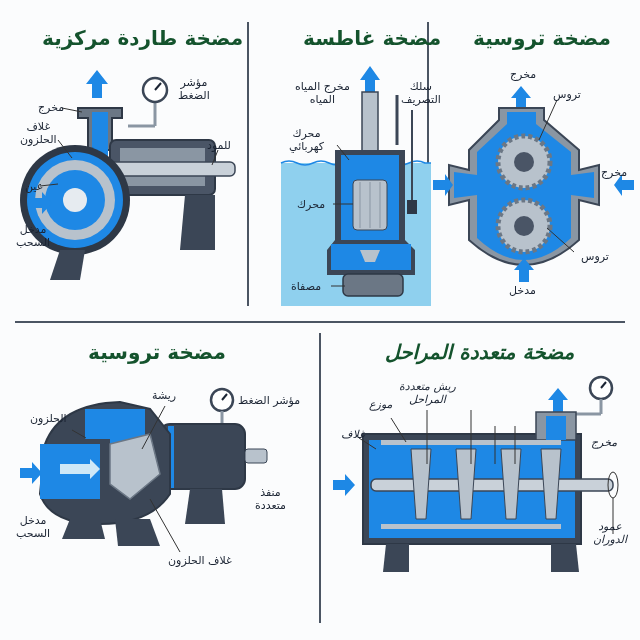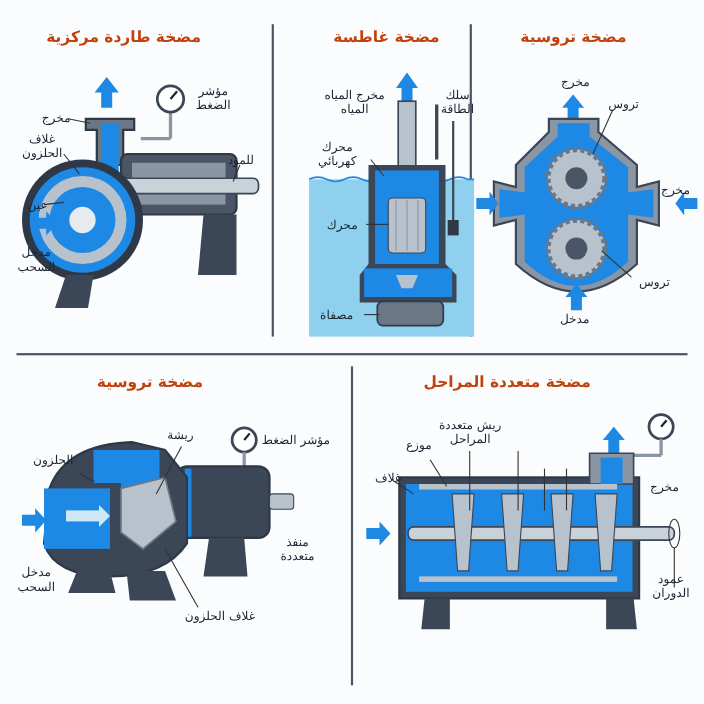--- a/index.html
+++ b/index.html
@@ -1,19 +1,19 @@
 <!DOCTYPE html>
 <html><head>
 <meta charset="utf-8">
 <style>
   html, body { margin:0; padding:0; }
   body { width:640px; height:640px; background:#fbfcfd; position:relative; overflow:hidden;
          font-family:"DejaVu Sans", sans-serif; color:#1b2433; }
   .panel { position:absolute; }
-  .title { position:absolute; font-weight:bold; font-size:14px; color:#c2410c; direction:rtl; white-space:nowrap; }
+  .title { position:absolute; font-weight:bold; font-size:20px; color:#14532d; direction:rtl; white-space:nowrap; }
   .lbl { position:absolute; font-size:11px; color:#1b2433; direction:rtl; text-align:center; line-height:13px; white-space:nowrap; }
   .vline { position:absolute; width:2px; background:#4b5563; }
   .hline { position:absolute; height:2px; background:#4b5563; }
   svg { position:absolute; overflow:visible; }
 </style>
 </head>
 <body>
 
 <div class="vline" style="left:247px; top:22px; height:284px;"></div>
 <div class="vline" style="left:427px; top:22px; height:284px;"></div>
@@ -104,21 +104,21 @@
     <line x1="68" y1="204" x2="88" y2="204" stroke="#333" stroke-width="1"></line>
     <line x1="66" y1="286" x2="80" y2="286" stroke="#333" stroke-width="1"></line>
   </svg>
 
   <div class="lbl" style="left:30px; top:80px;">
     <div>مخرج المياه</div>
     <div>المياه</div>
   </div>
   <div class="lbl" style="left:136px; top:80px;">
     <div>سلك</div>
-    <div>الطاقة</div>
+    <div>التصريف</div>
   </div>
   <div class="lbl" style="left:24px; top:127px;">
     <div>محرك</div>
     <div>كهربائي</div>
   </div>
   <div class="lbl" style="left:32px; top:198px;">محرك</div>
   <div class="lbl" style="left:26px; top:280px;">مصفاة</div>
 </div>
 
 <div class="panel" style="left:429px;top:0;width:211px;height:310px;">
@@ -190,21 +190,21 @@
     <div>منفذ</div>
     <div>متعددة</div>
   </div>
   <div class="lbl" style="left:16px; top:190px;">
     <div>مدخل</div>
     <div>السحب</div>
   </div>
   <div class="lbl" style="left:168px; top:230px;">غلاف الحلزون</div>
 </div>
 
-<div class="panel" style="left:321px;top:324px;width:319px;height:316px;">
+<div class="panel" style="left:321px;top:324px;width:319px;height:316px;font-style:italic;">
   <div class="title" style="left:64px; top:16px;">مضخة متعددة المراحل</div>
 
   <svg width="319" height="316" style="left:0;top:0;">
 
     <circle cx="280" cy="64" r="11" fill="#fff" stroke="#3b4656" stroke-width="2.5"></circle>
     <line x1="280" y1="64" x2="285" y2="58" stroke="#1b2433" stroke-width="2"></line>
     <line x1="280" y1="75" x2="280" y2="90" stroke="#8a96a3" stroke-width="3"></line>
     <line x1="280" y1="90" x2="240" y2="90" stroke="#8a96a3" stroke-width="3"></line>
 
     <path d="M237 64 L247 76 L242 76 L242 88 L232 88 L232 76 L227 76 Z" fill="#1e88e5"></path>

